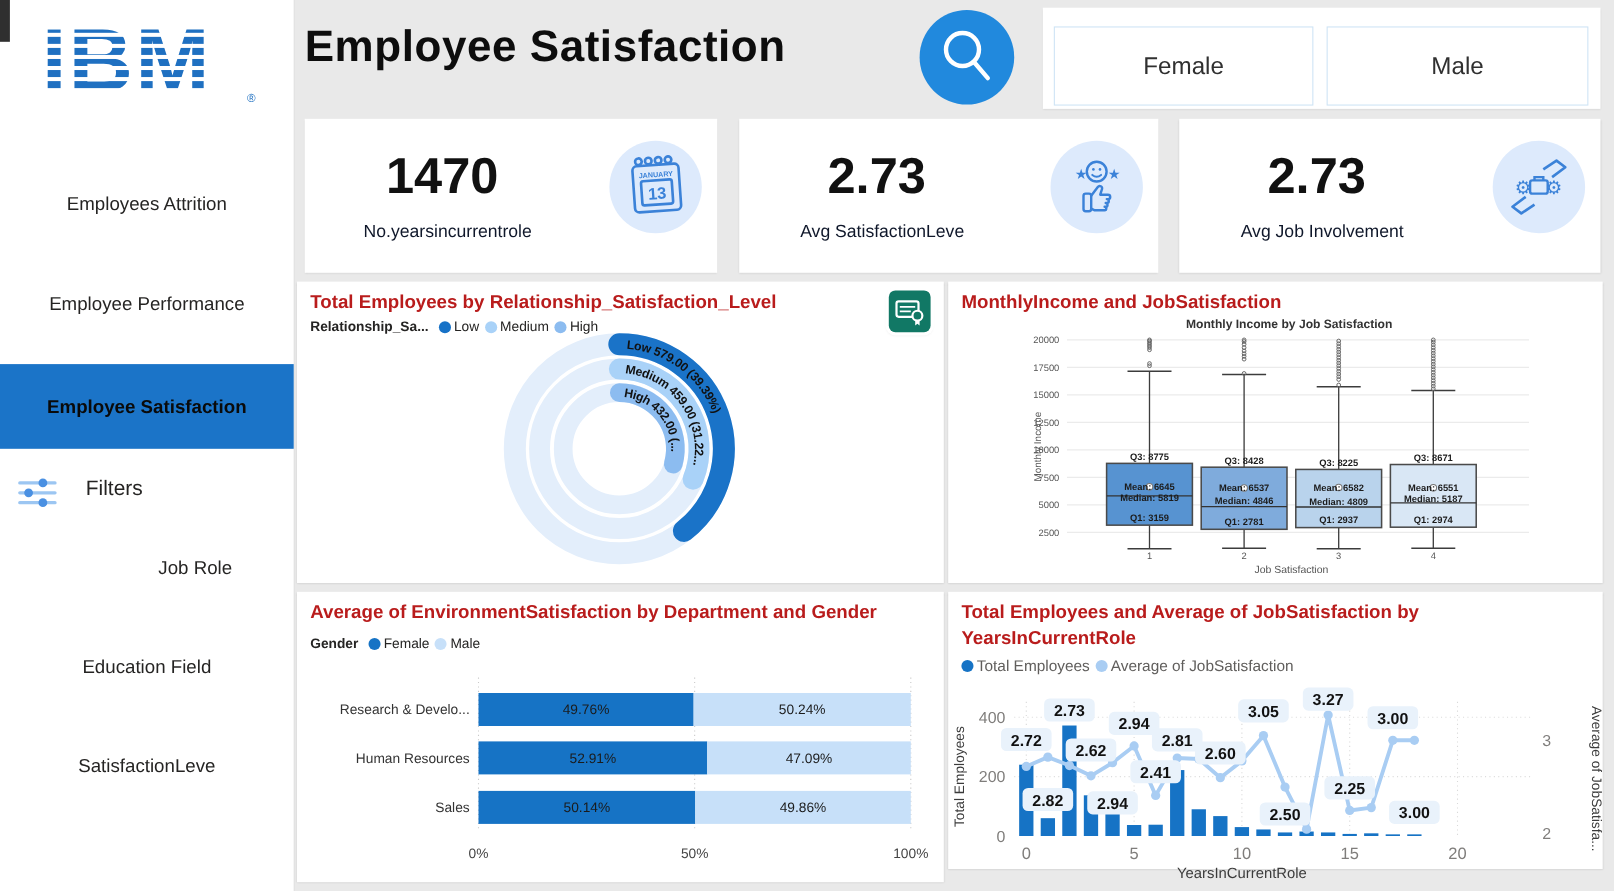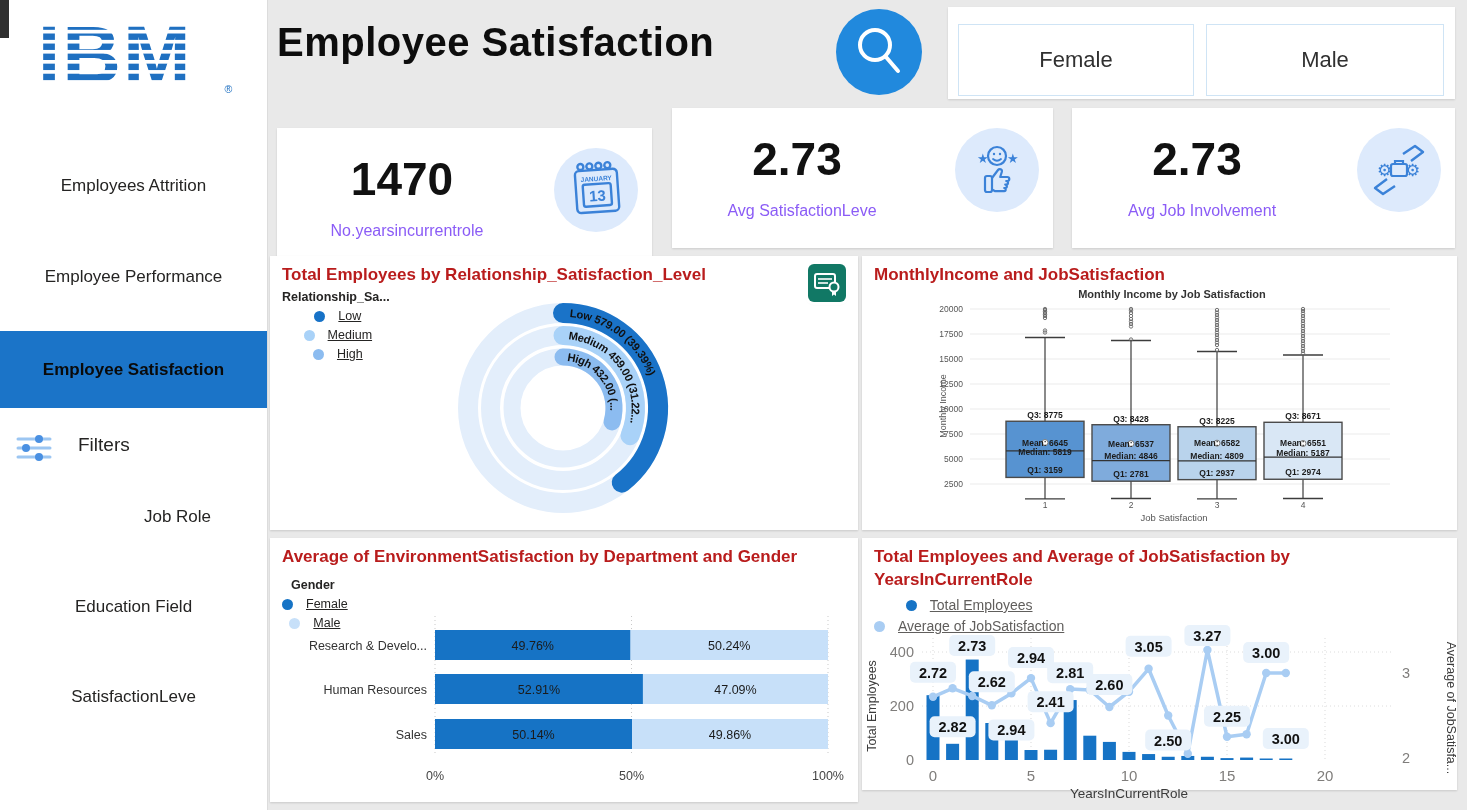--- a/index.html
+++ b/index.html
@@ -20,30 +20,30 @@
   .page-title{position:absolute;left:277px;top:20px;font-size:40px;font-weight:800;color:#0d0d0d;letter-spacing:0.5px;}
   .search-btn{position:absolute;left:836px;top:9px;width:86px;height:86px;border-radius:50%;background:#2189dd;cursor:pointer;}
   .gender-panel{position:absolute;left:948px;top:7px;width:507px;height:92px;background:#ffffff;box-shadow:0 1px 2px rgba(0,0,0,.12);}
   .gender-btn{position:absolute;top:17px;height:72px;background:#fff;border:1px solid #cfe4f5;box-sizing:border-box;text-align:center;line-height:70px;font-size:22px;color:#303030;cursor:pointer;}
   .gender-btn.female{left:10px;width:236px;}
   .gender-btn.male{left:258px;width:238px;}
 
   
   .kpi{position:absolute;top:108px;height:140px;background:#fff;box-shadow:0 1px 2px rgba(0,0,0,.12);}
   .kpi .num{position:absolute;left:0;top:24px;width:250px;text-align:center;font-size:46px;font-weight:600;color:#111;}
-  .kpi .lbl{position:absolute;left:0;top:94px;width:260px;text-align:center;font-size:16px;color:#8b5cf6;}
+  .kpi .lbl{position:absolute;left:0;top:94px;width:260px;text-align:center;font-size:16px;color:#0f172a;}
   .kpi .icircle{position:absolute;right:14px;top:20px;width:84px;height:84px;border-radius:50%;background:#ddeafc;}
 
   
   .panel{position:absolute;background:#fff;box-shadow:0 1px 2px rgba(0,0,0,.14);}
   .p-title{position:absolute;left:12px;top:7px;font-size:17px;font-weight:600;color:#b91c1c;width:560px;line-height:23px;}
-  .legend{position:absolute;left:12px;display:flex;align-items:center;gap:5px;font-size:12.5px;color:#252423;flex-direction:column;}
+  .legend{position:absolute;left:12px;display:flex;align-items:flex-end;gap:5px;font-size:12.5px;color:#252423;}
   .legend .lg-title{font-weight:700;margin-right:4px;}
   .legend .dot{width:11px;height:11px;border-radius:50%;display:inline-block;}
-  .legend .lg-item{display:flex;align-items:center;gap:13px;cursor:pointer;text-decoration:underline;}
+  .legend .lg-item{display:flex;align-items:center;gap:3px;cursor:pointer;}
   .corner-icon{position:absolute;right:12px;top:8px;width:38px;height:38px;border-radius:6px;background:#117865;box-shadow:0 0 0 3px #fff,0 1px 3px rgba(0,0,0,.25);cursor:pointer;}
   .watermark{position:absolute;right:6px;bottom:-8px;font-size:62px;font-weight:700;color:rgba(90,90,90,0.16);direction:rtl;pointer-events:none;}
   .chart-svg{position:absolute;left:0;top:0;}
 </style>
 </head>
 <body>
 
 <div class="stage">
 
   <div class="sidebar">
@@ -101,21 +101,21 @@
       <circle cx="39" cy="36" r="15" fill="none" stroke="#ffffff" stroke-width="4"></circle>
       <line x1="50" y1="48" x2="62" y2="62" stroke="#ffffff" stroke-width="4" stroke-linecap="round"></line>
     </svg>
   </div>
 
   <div class="gender-panel">
     <div class="gender-btn female">Female</div>
     <div class="gender-btn male">Male</div>
   </div>
 
-  <div class="kpi" style="left:277px;width:375px;margin-top:20px;">
+  <div class="kpi" style="left:277px;width:375px;">
     <div class="num">1470</div>
     <div class="lbl">No.yearsincurrentrole</div>
     <div class="icircle">
       <svg width="84" height="84" viewBox="0 0 84 84">
         <g transform="rotate(-4 42 42)" stroke="#3b82d8" fill="none" stroke-width="2.4">
           <rect x="22" y="22" width="42" height="42" rx="4"></rect>
           <circle cx="28" cy="18" r="3"></circle>
             <circle cx="37" cy="18" r="3"></circle>
             <circle cx="46" cy="18" r="3"></circle>
             <circle cx="55" cy="18" r="3"></circle>

